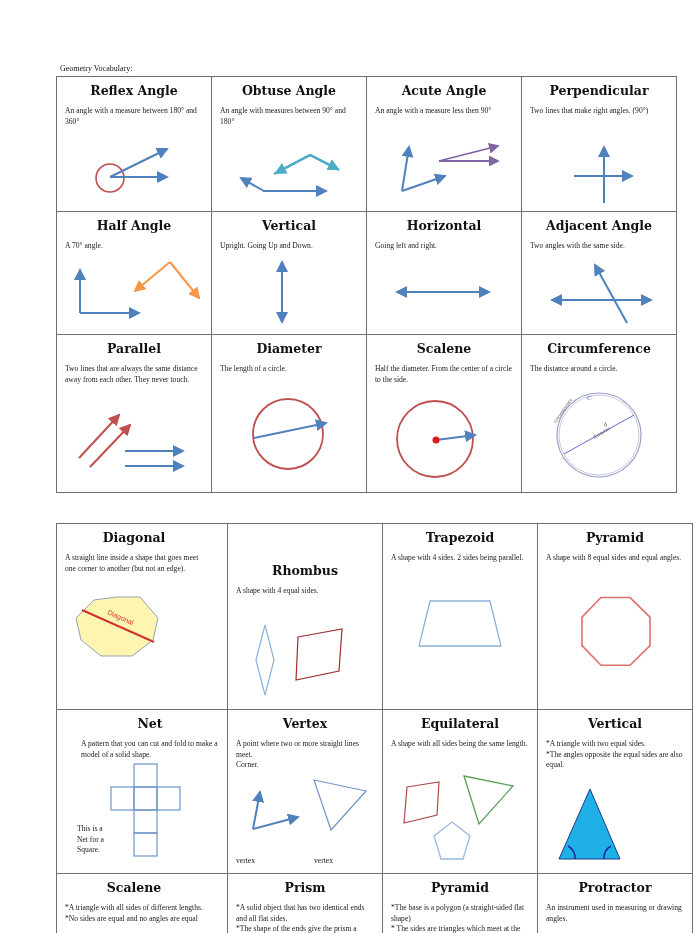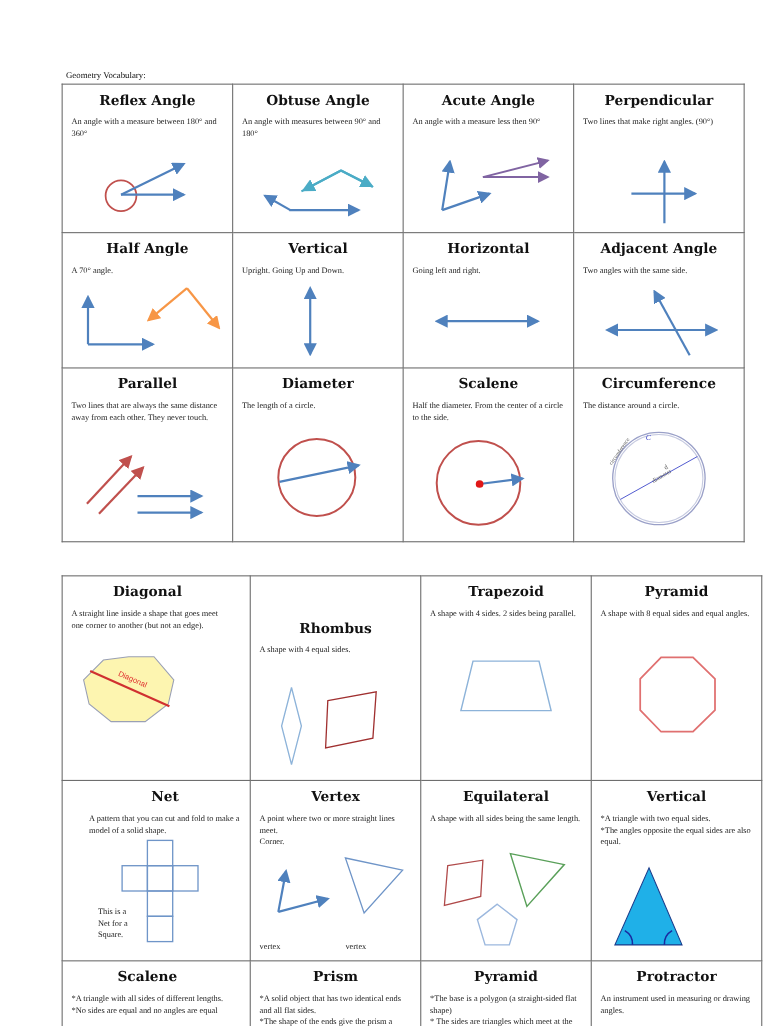--- a/index.html
+++ b/index.html
@@ -296,21 +296,21 @@
       <svg class="fig" width="146" height="153">
         <g fill="none" stroke="#6f95c8" stroke-width="1.2">
           <rect x="57" y="48" width="23" height="23"></rect>
           <rect x="34" y="71" width="23" height="23"></rect>
           <rect x="57" y="71" width="23" height="23"></rect>
           <rect x="80" y="71" width="23" height="23"></rect>
           <rect x="57" y="94" width="23" height="23"></rect>
           <rect x="57" y="117" width="23" height="23"></rect>
         </g>
       </svg>
-      <span class="note" style="left:12px; top:108px;font-family:Liberation Serif, serif;">This is a
+      <span class="note" style="left:0; top:108px;font-family:Liberation Serif, serif;">This is a
 Net for a
 Square.</span>
     </div>
         </td>
     <td>
           <div class="cell" style="height:153px;">
       <span class="term">Vertex</span>
       <span class="def">A point where two or more straight lines meet.
 Corner.</span>
       <svg class="fig" width="146" height="153">

